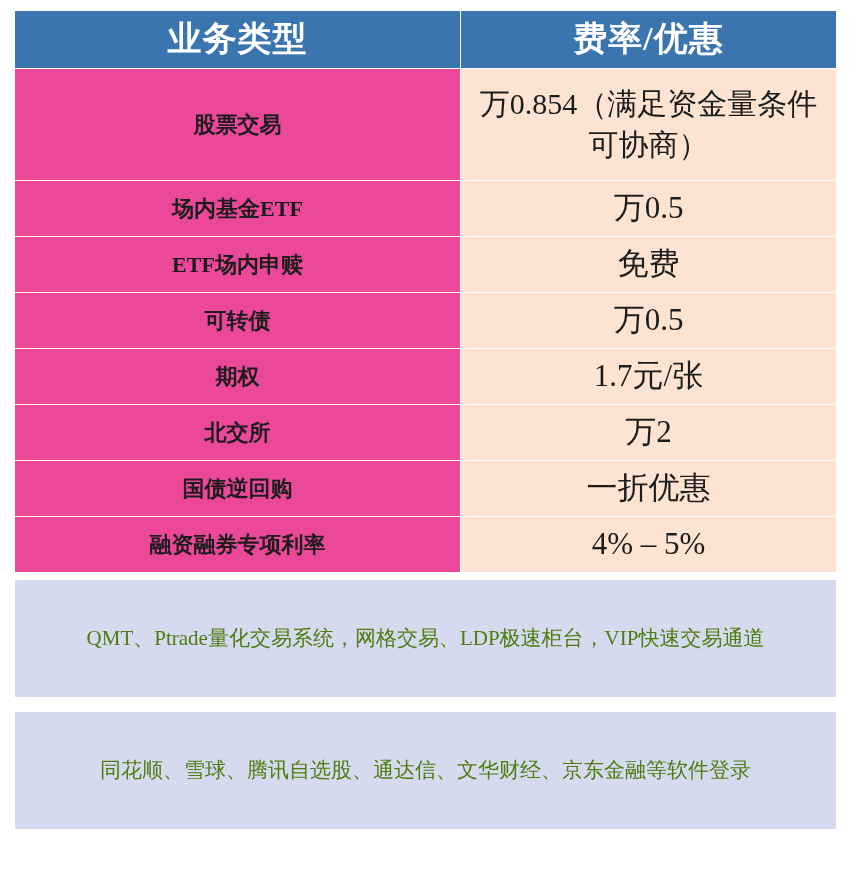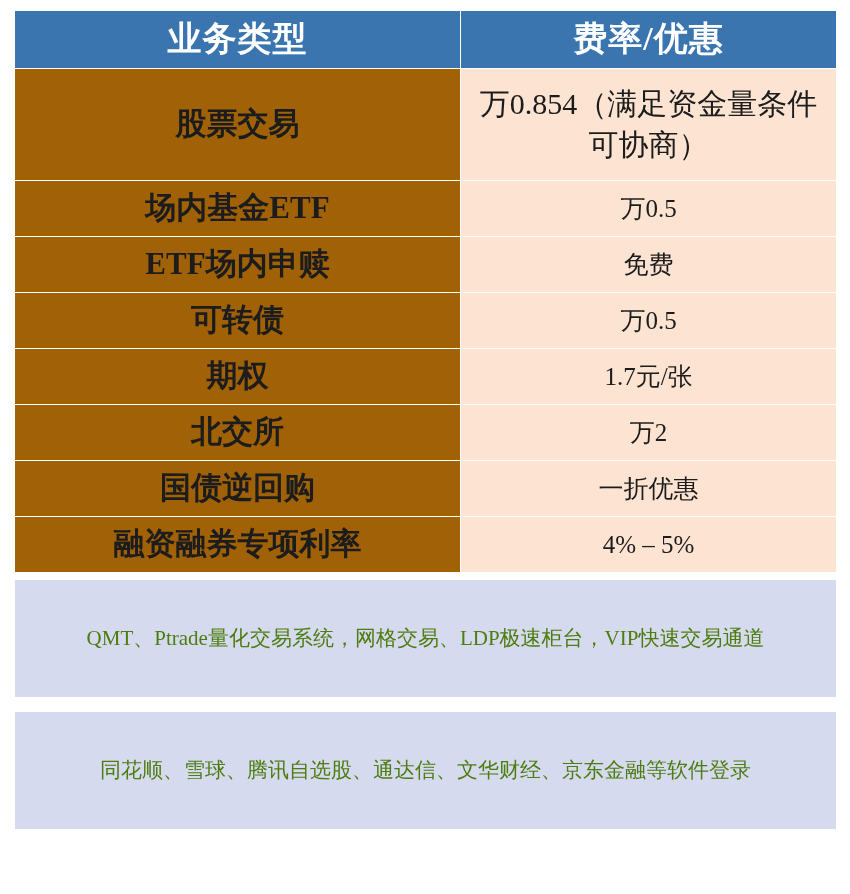--- a/index.html
+++ b/index.html
@@ -38,29 +38,29 @@
 
   .header-cell {
     background: #3a75b0;
     color: #ffffff;
     font-weight: bold;
     font-size: 34px;
     height: 58px;
     letter-spacing: 1px;
   }
   .label-cell {
-    background: #a16207;
+    background: #ec4899;
     color: #1c1c1c;
     font-weight: bold;
-    font-size: 31px;
+    font-size: 22px;
   }
   .value-cell {
     background: #fce3d2;
     color: #1c1c1c;
-    font-size: 25px;
+    font-size: 31px;
     font-weight: normal;
   }
   .value-cell.tall {
     font-size: 30px;
     line-height: 1.35;
   }
   .row-stock td { height: 112px; }
   .row-normal td { height: 56px; }
   .row-margin td { height: 56px; margin-top: 36px; }
 

